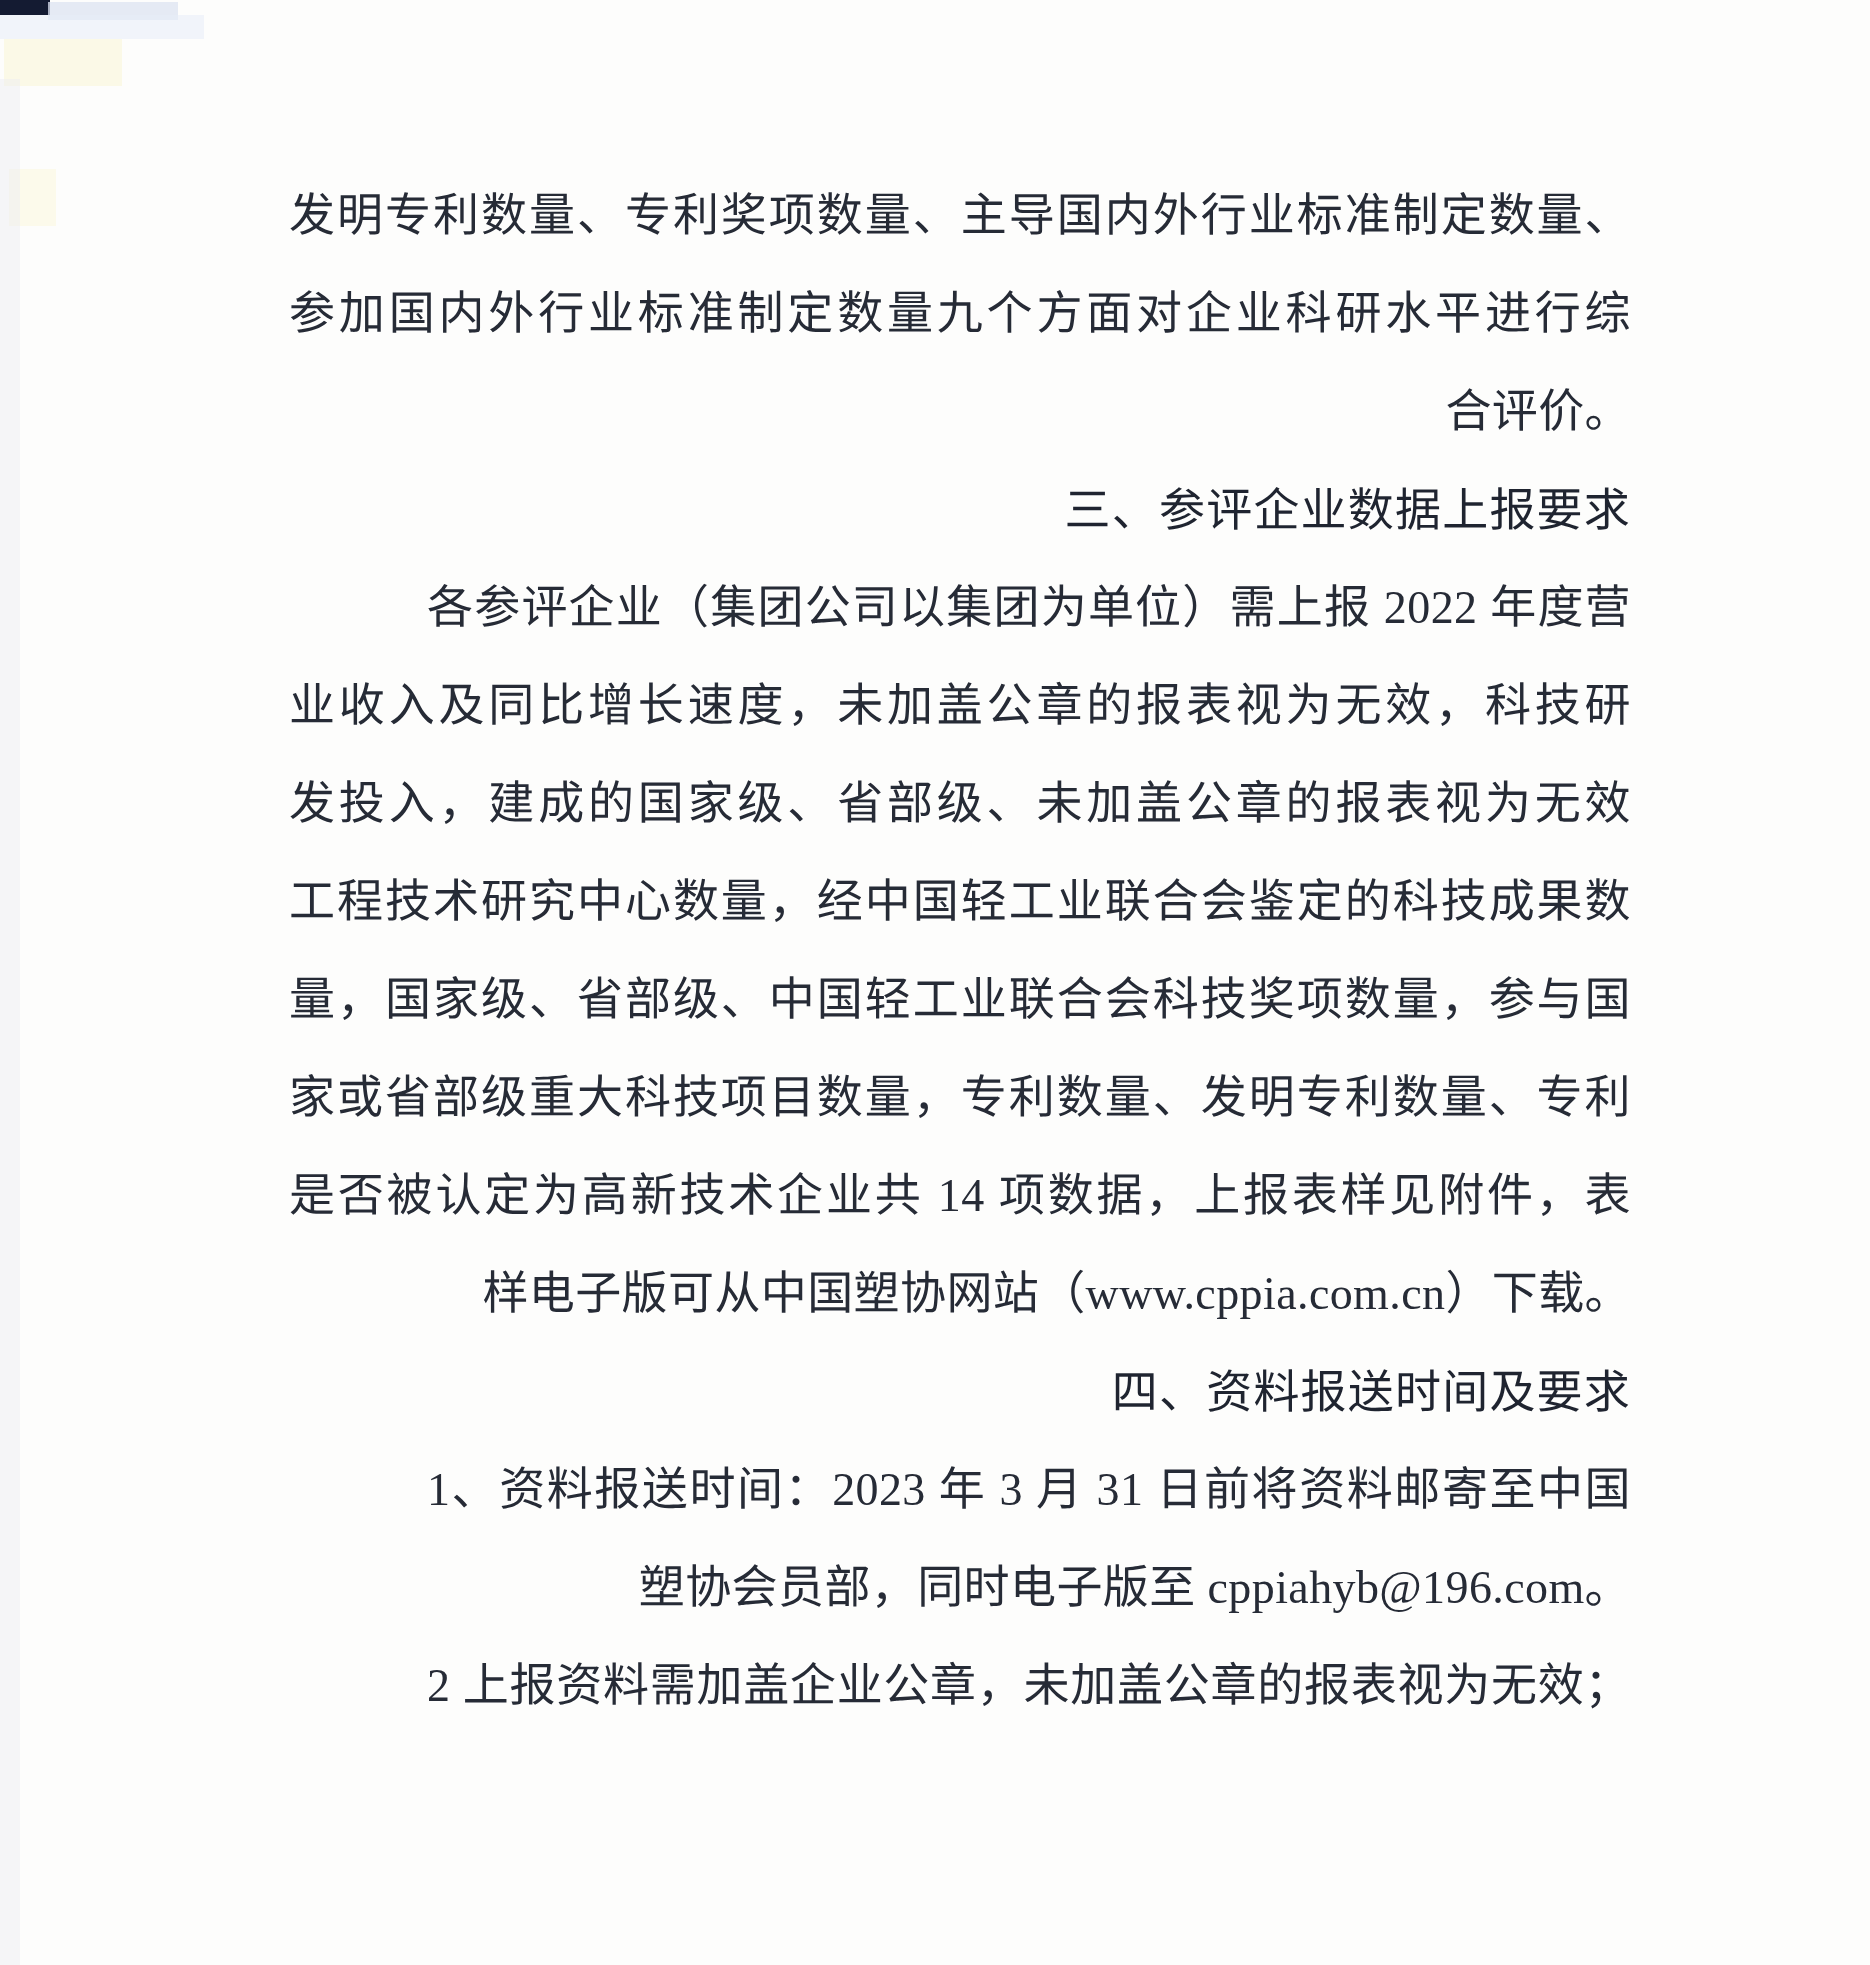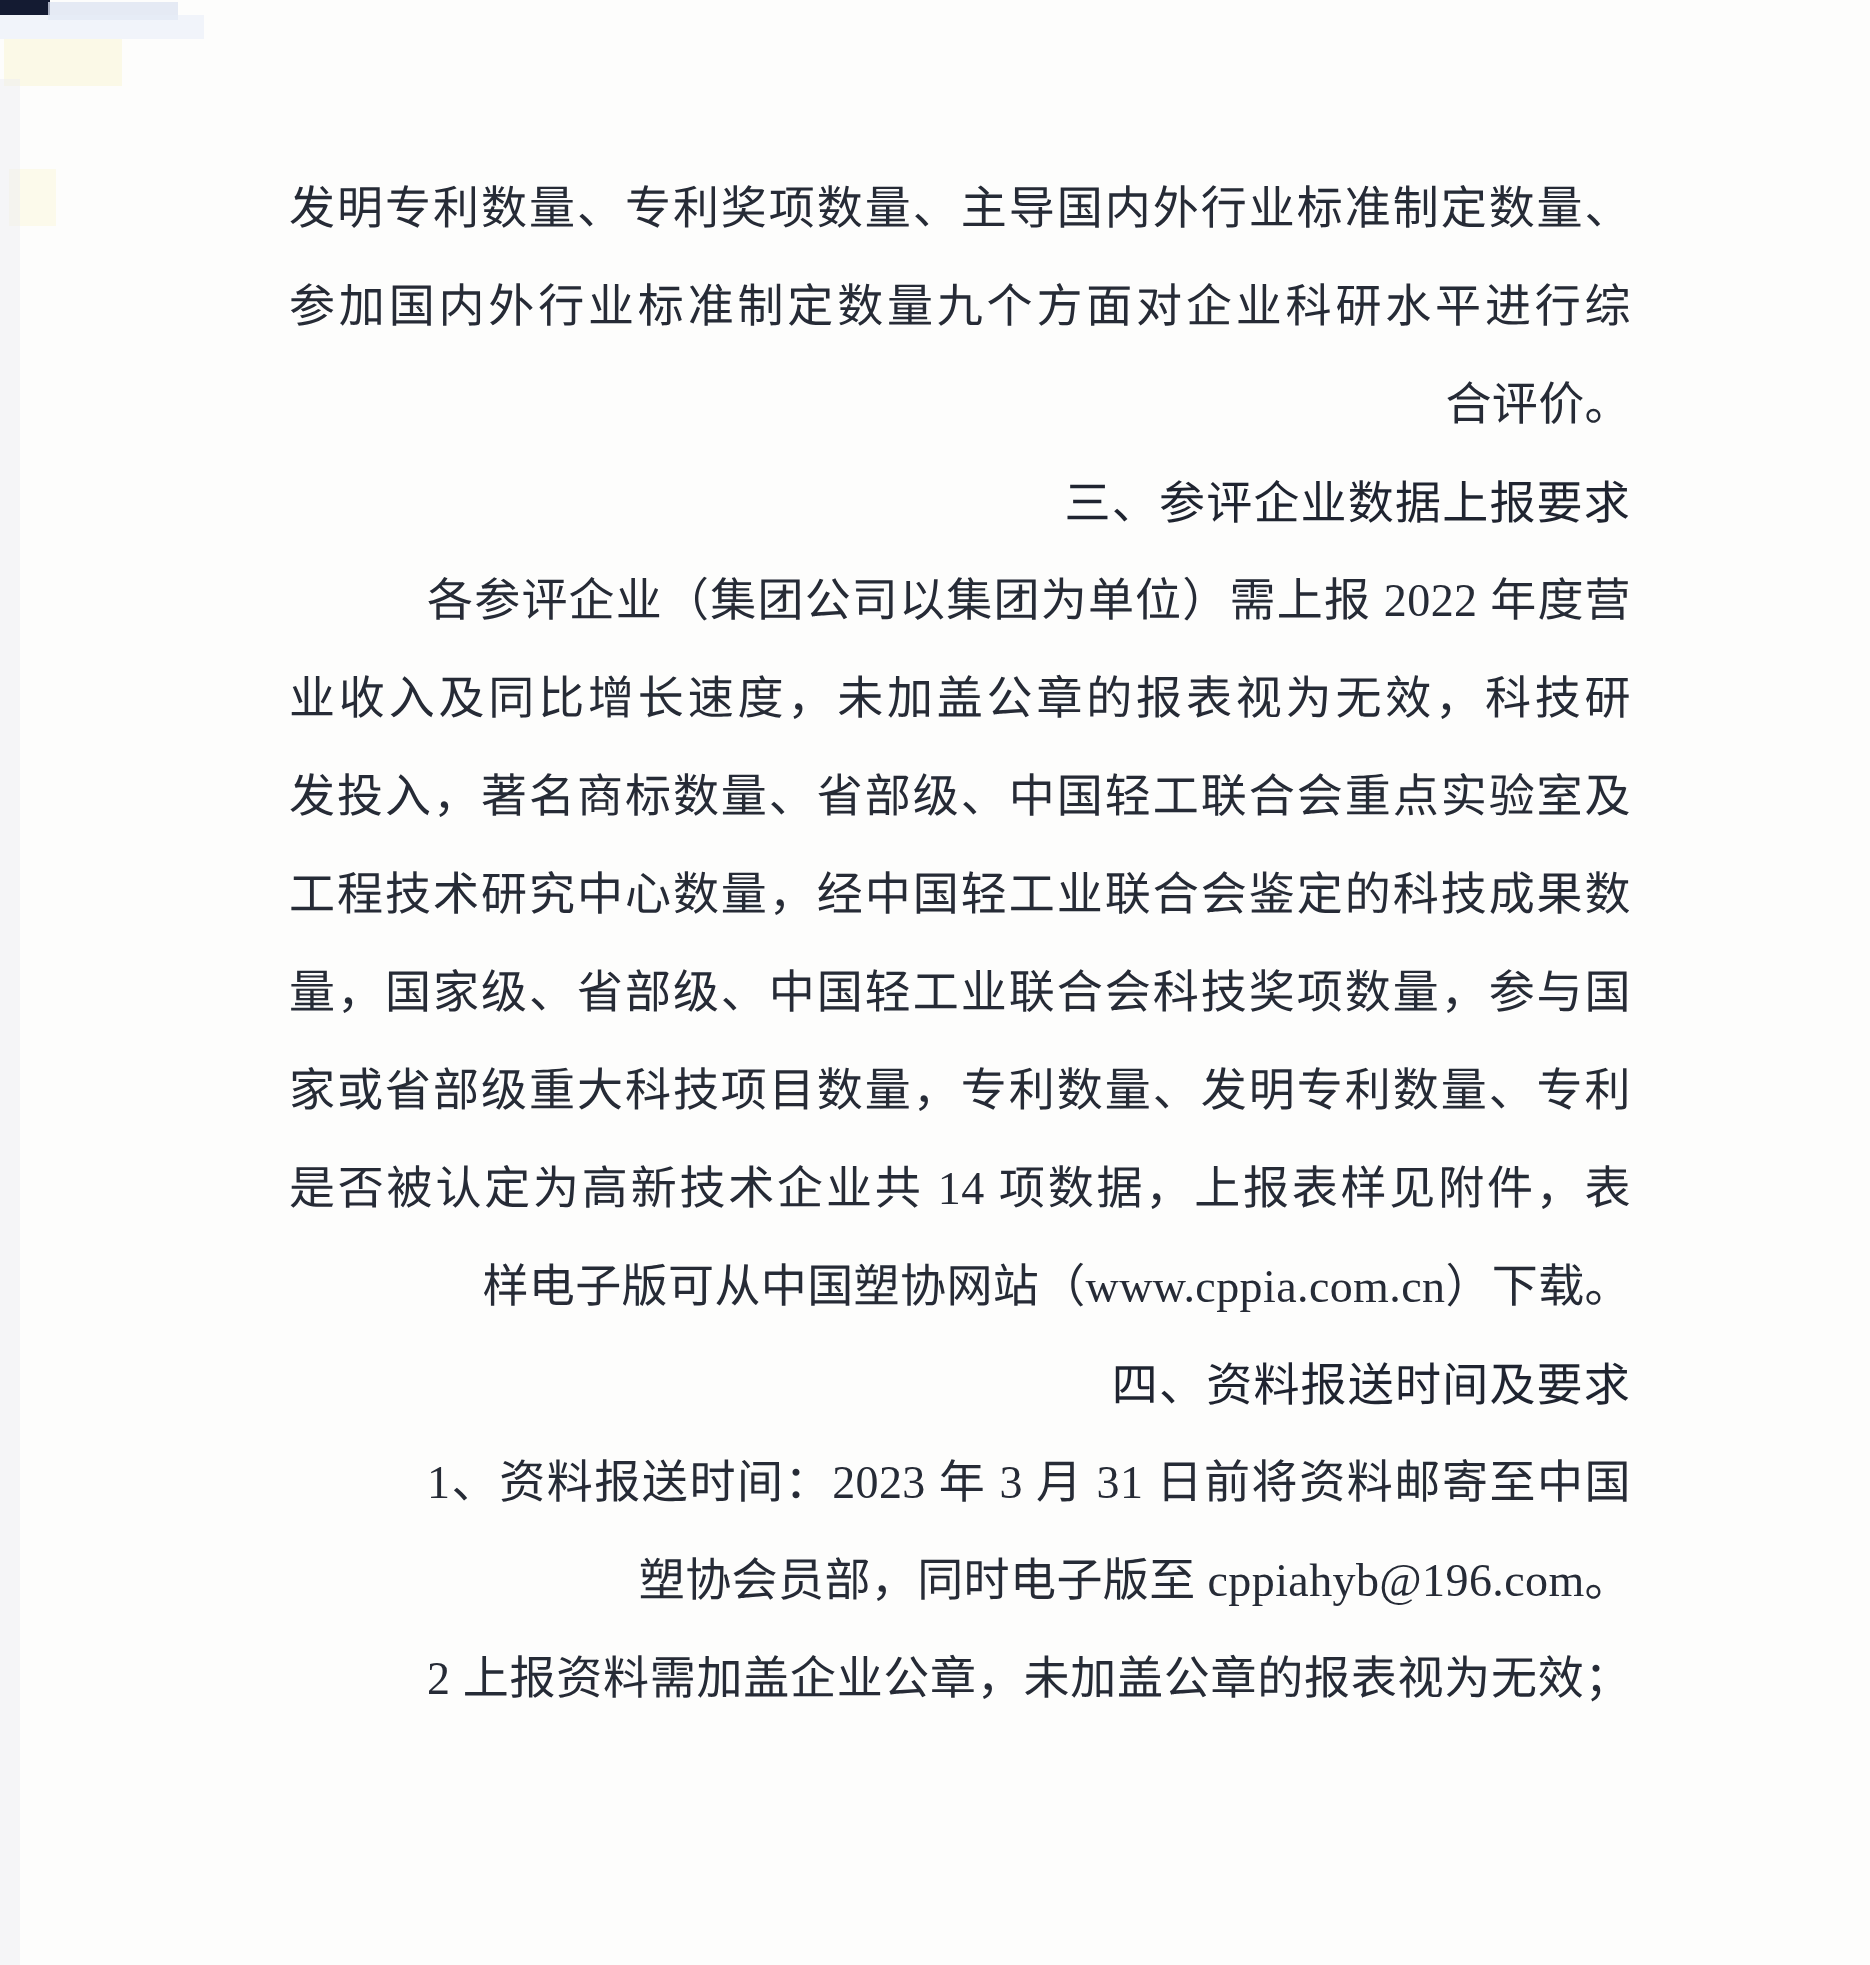--- a/index.html
+++ b/index.html
@@ -19,21 +19,21 @@
   .art { position: absolute; }
   .art-corner      { left: 0;     top: 0;    width: 50px; height: 15px; }
   .art-topstreak   { left: 48px; top: 2.4px;  width: 130px; height: 17.3px; opacity: .75; }
   .art-topstreak2  { left: 0;     top: 15px; width: 204px; height: 24.4px; opacity: .55; }
   .art-yellow1     { left: 3.9px;  top: 39px; width: 118px; height: 47px; opacity: .75; }
   .art-yellow2     { left: 8.6px;  top: 169px; width: 47px; height: 57px; opacity: .8; }
   .art-leftstrip   { left: 0;     top: 79px; width: 20.4px; height: 2476px; opacity: .45; }
   
   .textblock {
     position: absolute;
-    left: 289px; top: 160px;
+    left: 289px; top: 167px;
     width: 1342px;
     font-size: 46px;
     line-height: 98px;
   }
   .line {
     display: block;
     text-align: right;
     letter-spacing: 0.4px;
   }
   .line.justify {
@@ -61,21 +61,21 @@
   <div class="art art-yellow2" style="background: rgb(251, 249, 230);"></div>
   <div class="art art-leftstrip" style="background: rgb(234, 235, 241);"></div>
 
   <div class="textblock" id="textblock">
       <div class="line body justify">发明专利数量、专利奖项数量、主导国内外行业标准制定数量、</div>
       <div class="line body justify">参加国内外行业标准制定数量九个方面对企业科研水平进行综</div>
       <div class="line body">合评价。</div>
       <div class="line heading indent">三、参评企业数据上报要求</div>
       <div class="line body indent justify">各参评企业（集团公司以集团为单位）需上报 2022 年度营</div>
       <div class="line body justify">业收入及同比增长速度，未加盖公章的报表视为无效，科技研</div>
-      <div class="line body justify">发投入，著名商标数量、省部级、中国轻工联合会重点实验室及</div>
+      <div class="line body justify">发投入，建成的国家级、省部级、未加盖公章的报表视为无效</div>
       <div class="line body justify">工程技术研究中心数量，经中国轻工业联合会鉴定的科技成果数</div>
       <div class="line body justify">量，国家级、省部级、中国轻工业联合会科技奖项数量，参与国</div>
       <div class="line body justify">家或省部级重大科技项目数量，专利数量、发明专利数量、专利</div>
       <div class="line body justify">是否被认定为高新技术企业共 14 项数据，上报表样见附件，表</div>
       <div class="line body">样电子版可从中国塑协网站（www.cppia.com.cn）下载。</div>
       <div class="line heading indent">四、资料报送时间及要求</div>
       <div class="line body indent justify">1、资料报送时间：2023 年 3 月 31 日前将资料邮寄至中国</div>
       <div class="line body">塑协会员部，同时电子版至 cppiahyb@196.com。</div>
       <div class="line body indent justify">2 上报资料需加盖企业公章，未加盖公章的报表视为无效；</div>
     </div>

